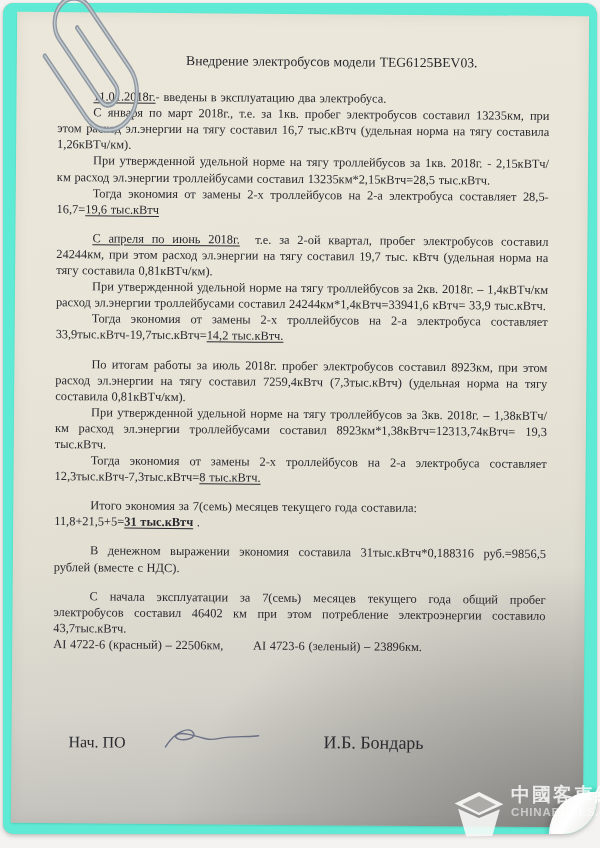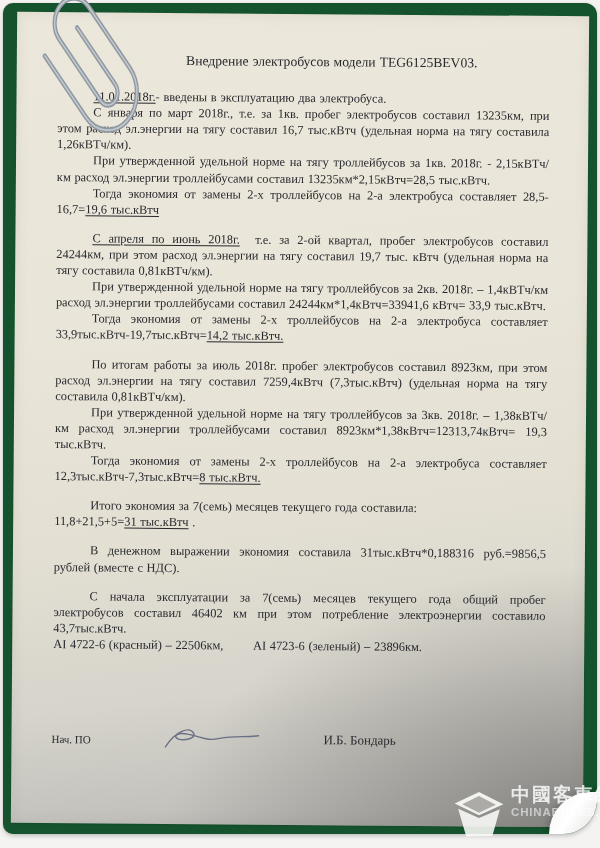--- a/index.html
+++ b/index.html
@@ -4,21 +4,21 @@
 <style>
   html,body{margin:0;padding:0;}
   body{
     width:600px;height:848px;position:relative;overflow:hidden;
     background:#f4f3f1;
     font-family:"Liberation Serif","DejaVu Serif",serif;
   }
   
   .photo{
     position:absolute;left:3px;top:3px;right:3px;bottom:14px;
-    background:#14532d;
+    background:#5eead4;
     border-radius:10px 12px 34px 10px;
     box-shadow:0 2px 4px rgba(110,108,104,.38),0 0 1px rgba(0,0,0,.18);
     overflow:hidden;
   }
   
   .page{
     position:absolute;left:11px;top:11px;right:11px;bottom:9px;
     background:
       radial-gradient(120% 55% at 102% 102%, rgba(88,88,86,.58), rgba(118,117,114,.30) 38%, rgba(120,120,118,0) 62%),
       linear-gradient(173deg,#ebe7db 0%,#e9e5d9 38%,#e3dfd3 62%,#d6d4cb 80%,#c2c1bc 93%,#b4b3b0 100%);
@@ -31,24 +31,24 @@
     word-spacing:.6px;
   }
   .title{
     font-size:13.6px;font-weight:normal;margin:0 0 20px 0;
     text-align:center;padding-left:56px;white-space:nowrap;
   }
   .para{margin:0;text-align:justify;text-indent:36px;}
   .para.gap{margin-top:13px;}
   .para.noindent{text-indent:0;text-align:left;}
   .u{text-decoration:underline;text-underline-offset:2px;text-decoration-thickness:1px;}
-  .b{font-weight:normal;}
+  .b{font-weight:bold;}
   
-  .footer-left{position:absolute;left:40px;top:721px;font-size:11px;color:#2b2b30;}
-  .footer-right{position:absolute;left:312px;top:718px;font-size:13px;color:#2b2b30;text-align:right;}
+  .footer-left{position:absolute;left:57px;top:721px;font-size:16px;color:#2b2b30;}
+  .footer-right{position:absolute;left:312px;top:718px;font-size:18px;color:#2b2b30;text-align:right;}
   .signature{position:absolute;left:148px;top:710px;width:104px;height:32px;}
   
   .paperclip{position:absolute;left:32px;top:-9px;width:116px;height:150px;z-index:7;}
   
   .watermark{
     position:absolute;right:-18px;top:783px;z-index:6;
     display:flex;align-items:flex-start;
   }
   .wm-icon{width:58px;height:54px;margin-top:4px;}
   .wm-text{margin-left:3px;}

